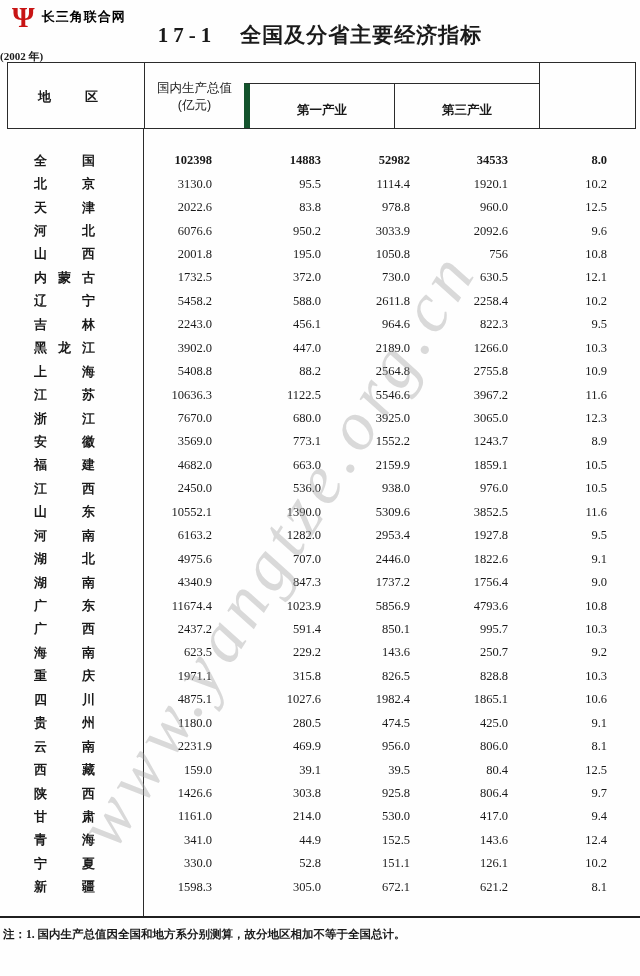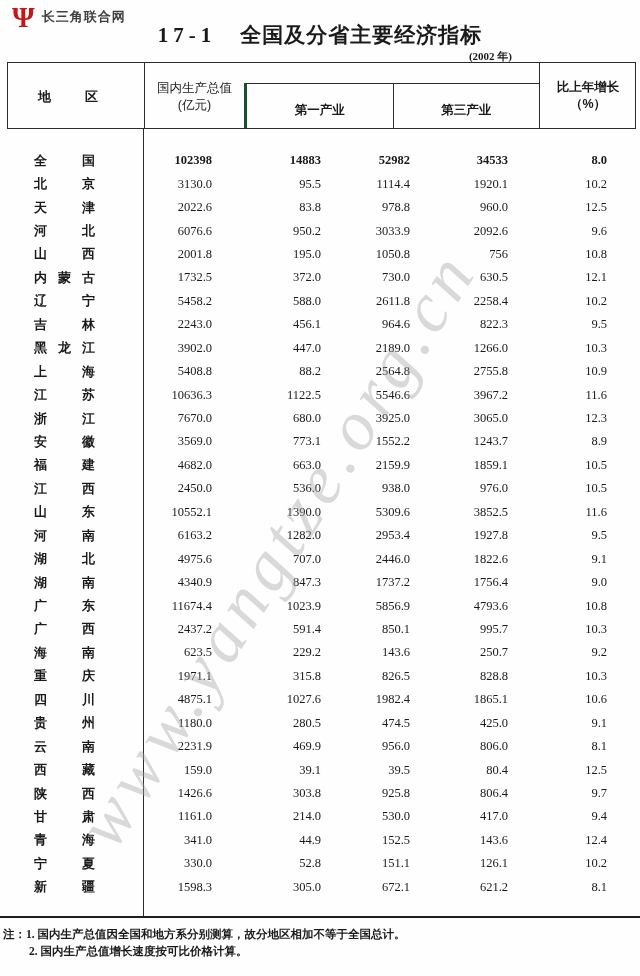--- a/index.html
+++ b/index.html
@@ -12,30 +12,30 @@
     overflow:hidden;
   }
 
   
   .logo { position:absolute; left:12px; top:2px; display:flex; align-items:center; }
   .logo-icon {
     font-family:"Liberation Serif", serif;
     font-weight:700; font-size:29px; line-height:30px;
     color:#c81414;
   }
-  .logo-text { margin-left:7px; font-size:13px; font-weight:700; letter-spacing:1px; color:#404040; }
+  .logo-text { margin-left:7px; font-size:13px; font-weight:700; letter-spacing:1px; color:#000000; }
 
   .page-title {
     position:absolute; top:21px; left:0; width:640px;
     text-align:center; font-size:21px; font-weight:700; letter-spacing:1px;
   }
   .page-title .no { letter-spacing:5px; margin-right:24px; font-family:"Liberation Serif", serif; }
   .page-subtitle {
     position:absolute; top:49px; left:0; width:512px;
-    text-align:right; font-size:11px; font-weight:700;
+    text-align:left; font-size:11px; font-weight:700;
     font-family:"Liberation Serif", serif;
   }
 
   
   .watermark {
     position:absolute; left:95px; top:800px;
     font-family:"Liberation Serif", serif; font-style:italic;
     font-size:70px; letter-spacing:7px; white-space:nowrap;
     color:rgba(168,168,168,0.42);
     transform:rotate(-58deg); transform-origin:left center;
@@ -54,21 +54,21 @@
     position:absolute; left:30px; top:25px; width:60px;
     display:flex; justify-content:space-between;
     font-size:13px; font-weight:700;
   }
   .h-gdp {
     position:absolute; left:137px; top:17px; width:99px;
     text-align:center; font-size:12.5px; font-weight:400; line-height:17px;
   }
   .sub-box {
     position:absolute; left:236px; top:20px; width:295px; height:45px;
-    border-top:1px solid #2b2b2b; border-left:3px solid #14532d;
+    border-top:1px solid #2b2b2b; border-left:6px solid #14532d;
     display:flex;
   }
   .sub-cell {
     flex:1; display:flex; align-items:center; justify-content:center;
     padding-top:8px; font-size:12.5px; font-weight:700;
     border-right:1px solid #2b2b2b;
   }
   .sub-cell:last-child { border-right:none; }
   .h-growth {
     position:absolute; left:532px; top:16px; width:96px;
@@ -131,24 +131,20 @@
   <div class="h-gdp">
     <div>国内生产总值</div>
     <div>(亿元)</div>
   </div>
 
   <div class="sub-box">
     <div class="sub-cell">第一产业</div>
     <div class="sub-cell">第三产业</div>
   </div>
 
-  <div class="h-growth">
-    <div>比上年增长</div>
-    <div>（%）</div>
-  </div>
 </div>
 
 <div class="body-vline"></div>
 <div class="tbody">
     <div class="row bold">
     <span></span>
     <span class="name">
         <span>全</span>
         <span>国</span>
       </span>
@@ -562,14 +558,13 @@
     <span class="num">672.1</span>
     <span class="num">621.2</span>
     <span class="num">8.1</span>
     <span></span>
   </div>
   </div>
 <div class="bottom-rule"></div>
 
 <div class="notes">
   <div class="note-line">注：1. 国内生产总值因全国和地方系分别测算，故分地区相加不等于全国总计。</div>
-  <div class="note-line indent">2. 国内生产总值增长速度按可比价格计算。</div>
 </div>
 
 </body></html>

